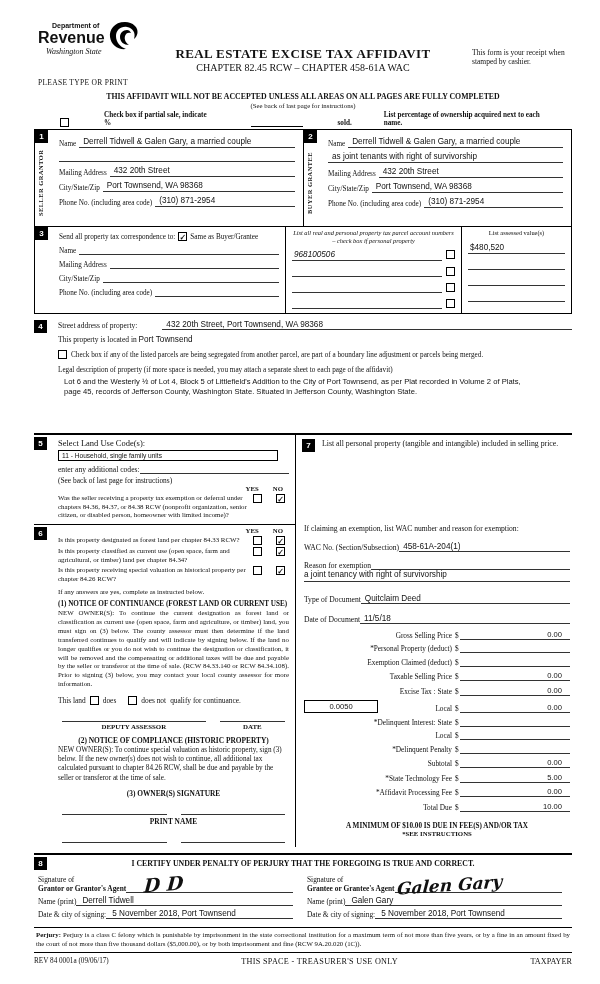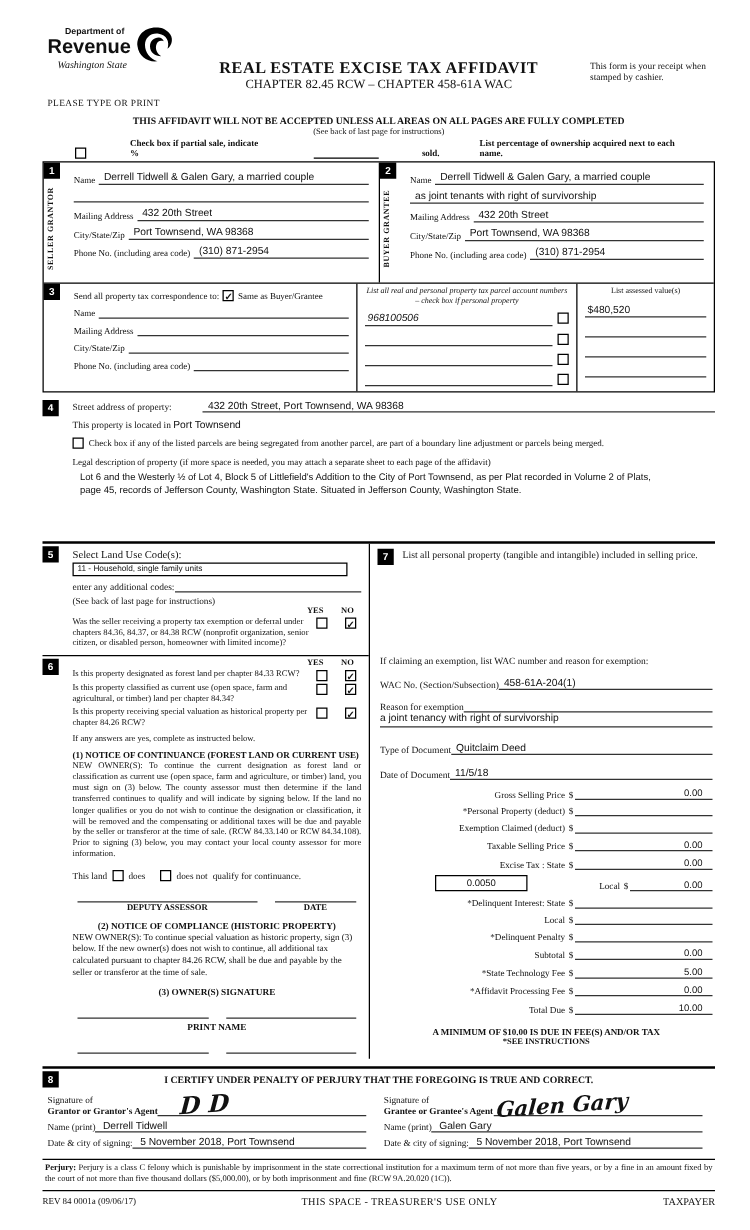--- a/index.html
+++ b/index.html
@@ -108,21 +108,21 @@
   .wacrow { display:flex; align-items:flex-end; font-size:7.6px; margin-top:9px;}
   .wacrow .uv { flex:1; border-bottom:.9px solid #333; font-family:"Liberation Sans",sans-serif; font-size:8.2px; padding-left:4px;}
   .reason-val { font-family:"Liberation Sans",sans-serif; font-size:8.2px; line-height:1.25; }
   .money { margin-top:6px; }
   .mrow { display:flex; align-items:flex-end; font-size:7.3px; margin-top:4.5px; }
   .mrow .mlab { width:148px; text-align:right; white-space:nowrap; }
   .mrow .dol { padding:0 1px 0 3px; }
   .mrow .uv { flex:1; border-bottom:.9px solid #333; font-family:"Liberation Sans",sans-serif;
      font-size:7.6px; text-align:right; padding-right:8px; min-height:9px; line-height:9px;}
   .ratebox { border:1px solid #000; font-family:"Liberation Sans",sans-serif; font-size:7.6px;
-     width:74px; text-align:center; margin-right:6px; padding:1px 0;margin-left:44px;}
+     width:74px; text-align:center; margin-right:6px; padding:1px 0;}
   .mrow.rate .mlab { width:68px; }
   .minnote { font-size:7.2px; font-weight:bold; text-align:center; margin-top:10px;}
   .seeinstr { font-size:6.8px; font-weight:bold; text-align:center; }
 
   
   .sec8 { border-top:2px solid #000; margin-top:6px; }
   .certbar { position:relative; text-align:center; font-weight:bold; font-size:7.8px; padding:4px 0 2px 0;}
   .certbar .numsq { position:absolute; left:0; top:2px; }
   .sighalves { display:flex; }
   .sighalf { width:50%; padding:2px 10px 4px 4px; }

